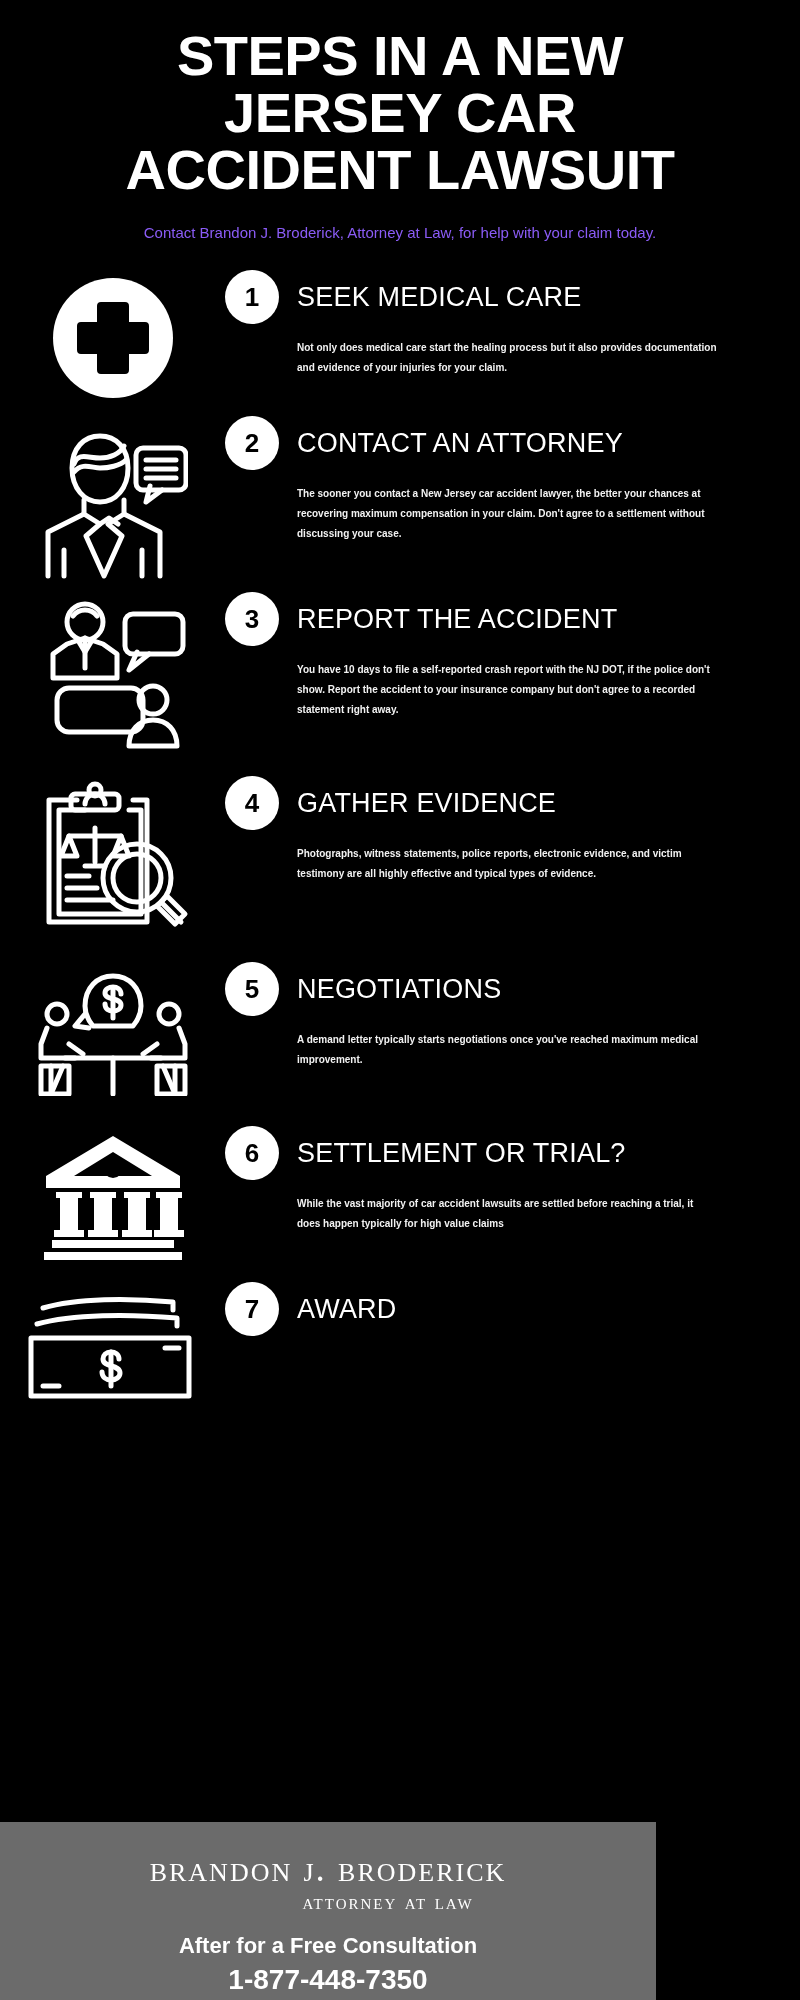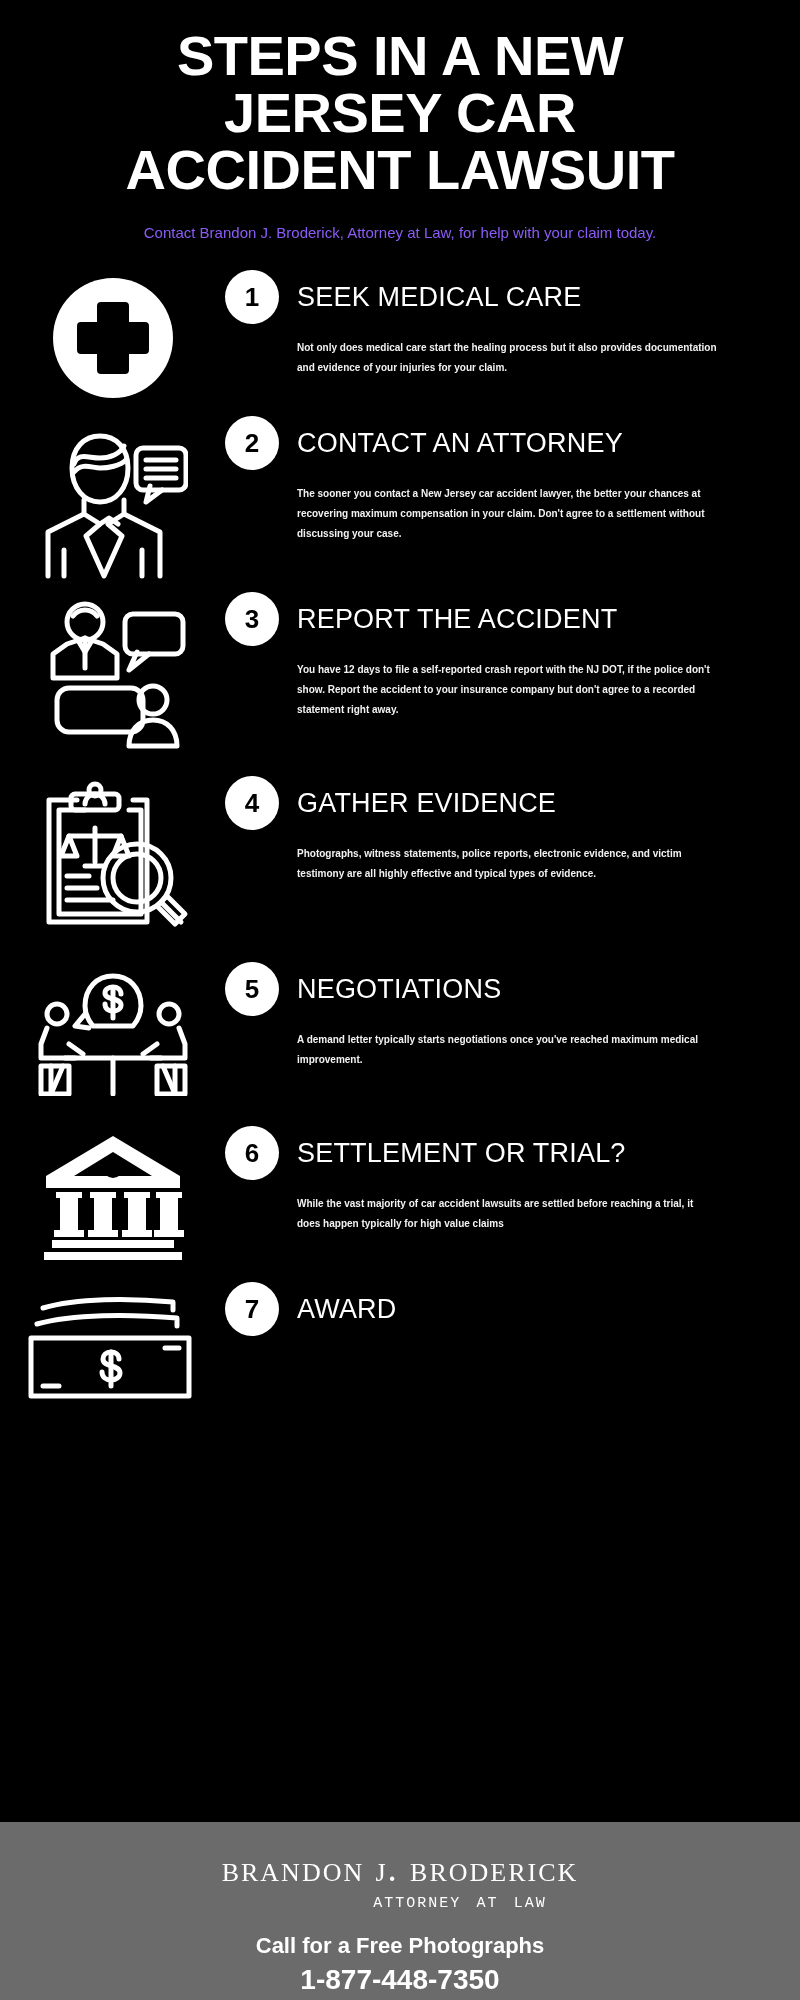--- a/index.html
+++ b/index.html
@@ -85,36 +85,36 @@
     max-width:420px;
   }
 
   
   .ico{display:block;}
 
   
   .footer{
     position:absolute;
     left:0;bottom:0;
-    width:800px;height:178px;
+    width:656px;height:178px;
     background:#6b6b6b;
     text-align:center;
     color:#ffffff;
   }
   .brand{
     font-family:"Liberation Serif", serif;
     font-size:37px;
     letter-spacing:2px;
     margin-top:28px;
     line-height:1;
     font-variant:small-caps;
     text-transform:lowercase;
   }
   .brand-sub{
-    font-family:Liberation Mono, monospace;
+    font-family:Liberation Serif, serif;
     font-size:22px;
     letter-spacing:2px;
     margin-top:4px;
     line-height:1;
     font-variant:small-caps;
     text-transform:lowercase;
     padding-left:120px;
   }
   .cta{
     font-size:22px;
@@ -198,21 +198,21 @@
           <rect x="24" y="92" width="86" height="44" rx="12"></rect>
           <circle cx="120" cy="104" r="14"></circle>
           <path d="M96 150 c0 -16 10 -26 24 -26 c14 0 24 10 24 26 z"></path>
         </svg>
       </div>
       <div class="text-col">
         <div class="head-row">
           <div class="badge">3</div>
           <div class="step-title">REPORT THE ACCIDENT</div>
         </div>
-        <div class="step-body">You have 12 days to file a self-reported crash report with the NJ DOT, if the police don't show. Report the accident to your insurance company but don't agree to a recorded statement right away.</div>
+        <div class="step-body">You have 10 days to file a self-reported crash report with the NJ DOT, if the police don't show. Report the accident to your insurance company but don't agree to a recorded statement right away.</div>
       </div>
     </div>
 
     <div class="step" style="margin-top:10px;">
       <div class="icon-col">
         <svg class="ico" width="160" height="160" viewBox="0 0 160 160" fill="none" stroke="#ffffff" stroke-width="5" stroke-linecap="round" stroke-linejoin="round">
           <path d="M16 20 h28 M100 20 h14 v122 h-98 v-122 h14"></path>
           <path d="M26 30 h26 M96 30 h12 v104 h-82 v-104 h12"></path>
           <path d="M52 24 a10 10 0 0 1 20 0"></path>
           <rect x="38" y="14" width="48" height="16" rx="4"></rect>
@@ -314,17 +314,17 @@
           <div class="step-title">AWARD</div>
         </div>
       </div>
     </div>
 
   </div>
 
   <div class="footer">
     <div class="brand">Brandon J. Broderick</div>
     <div class="brand-sub">Attorney At Law</div>
-    <div class="cta">Call for a Free Photographs</div>
+    <div class="cta">After for a Free Consultation</div>
     <div class="phone">1-877-448-7350</div>
   </div>
 
 </div>
 
 </body></html>

